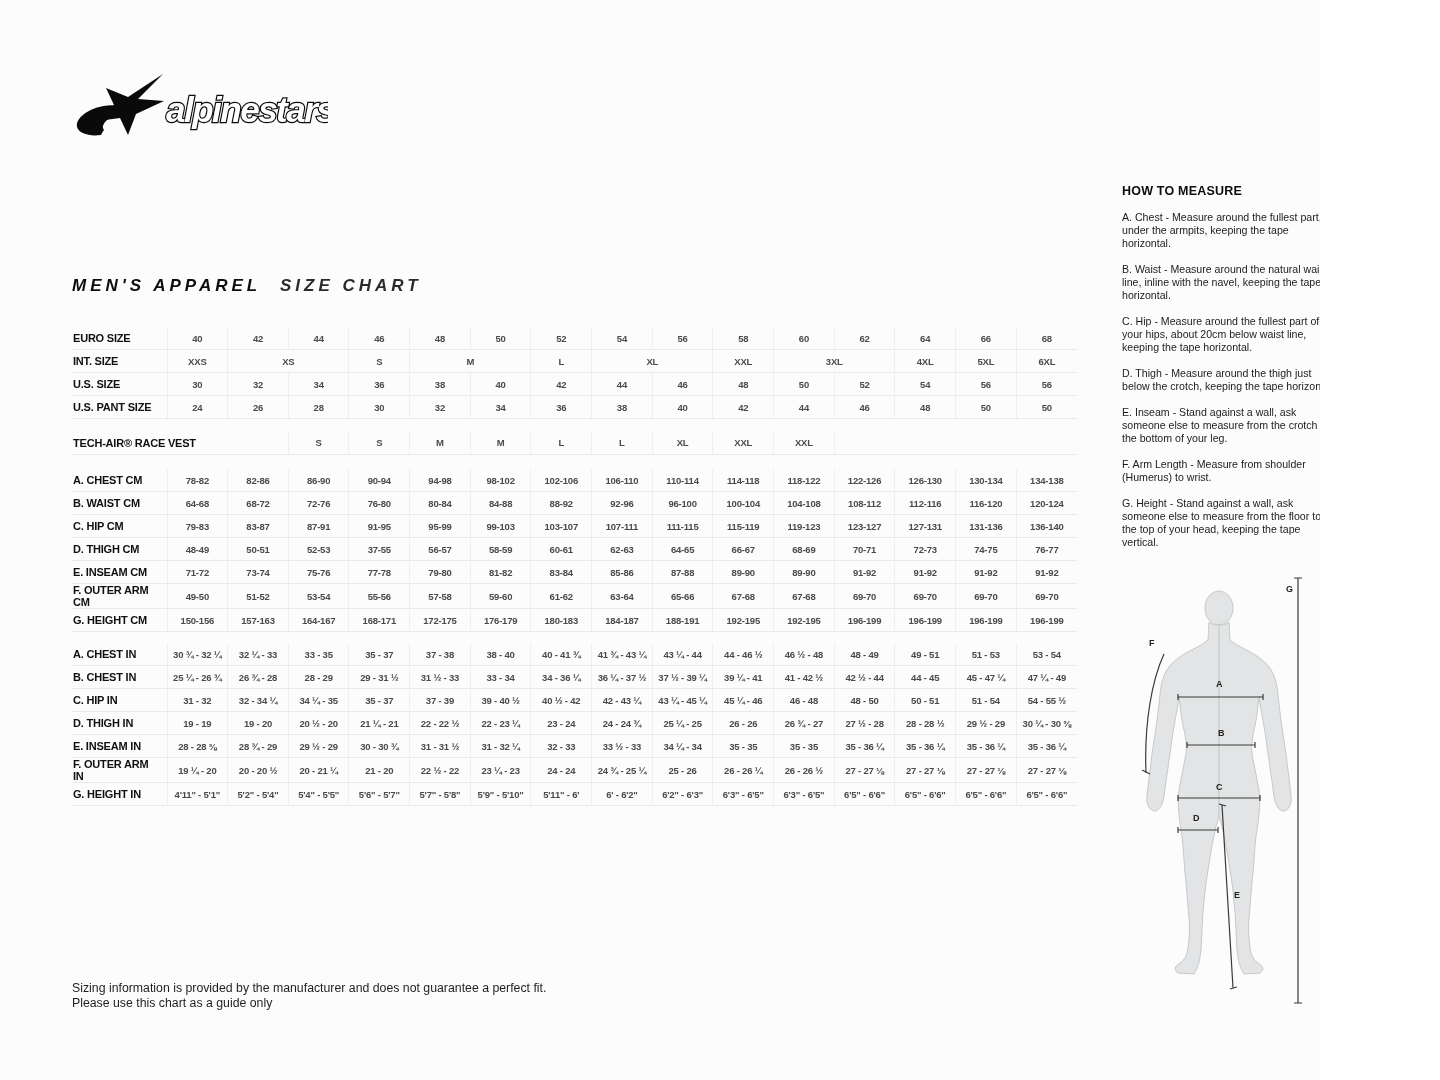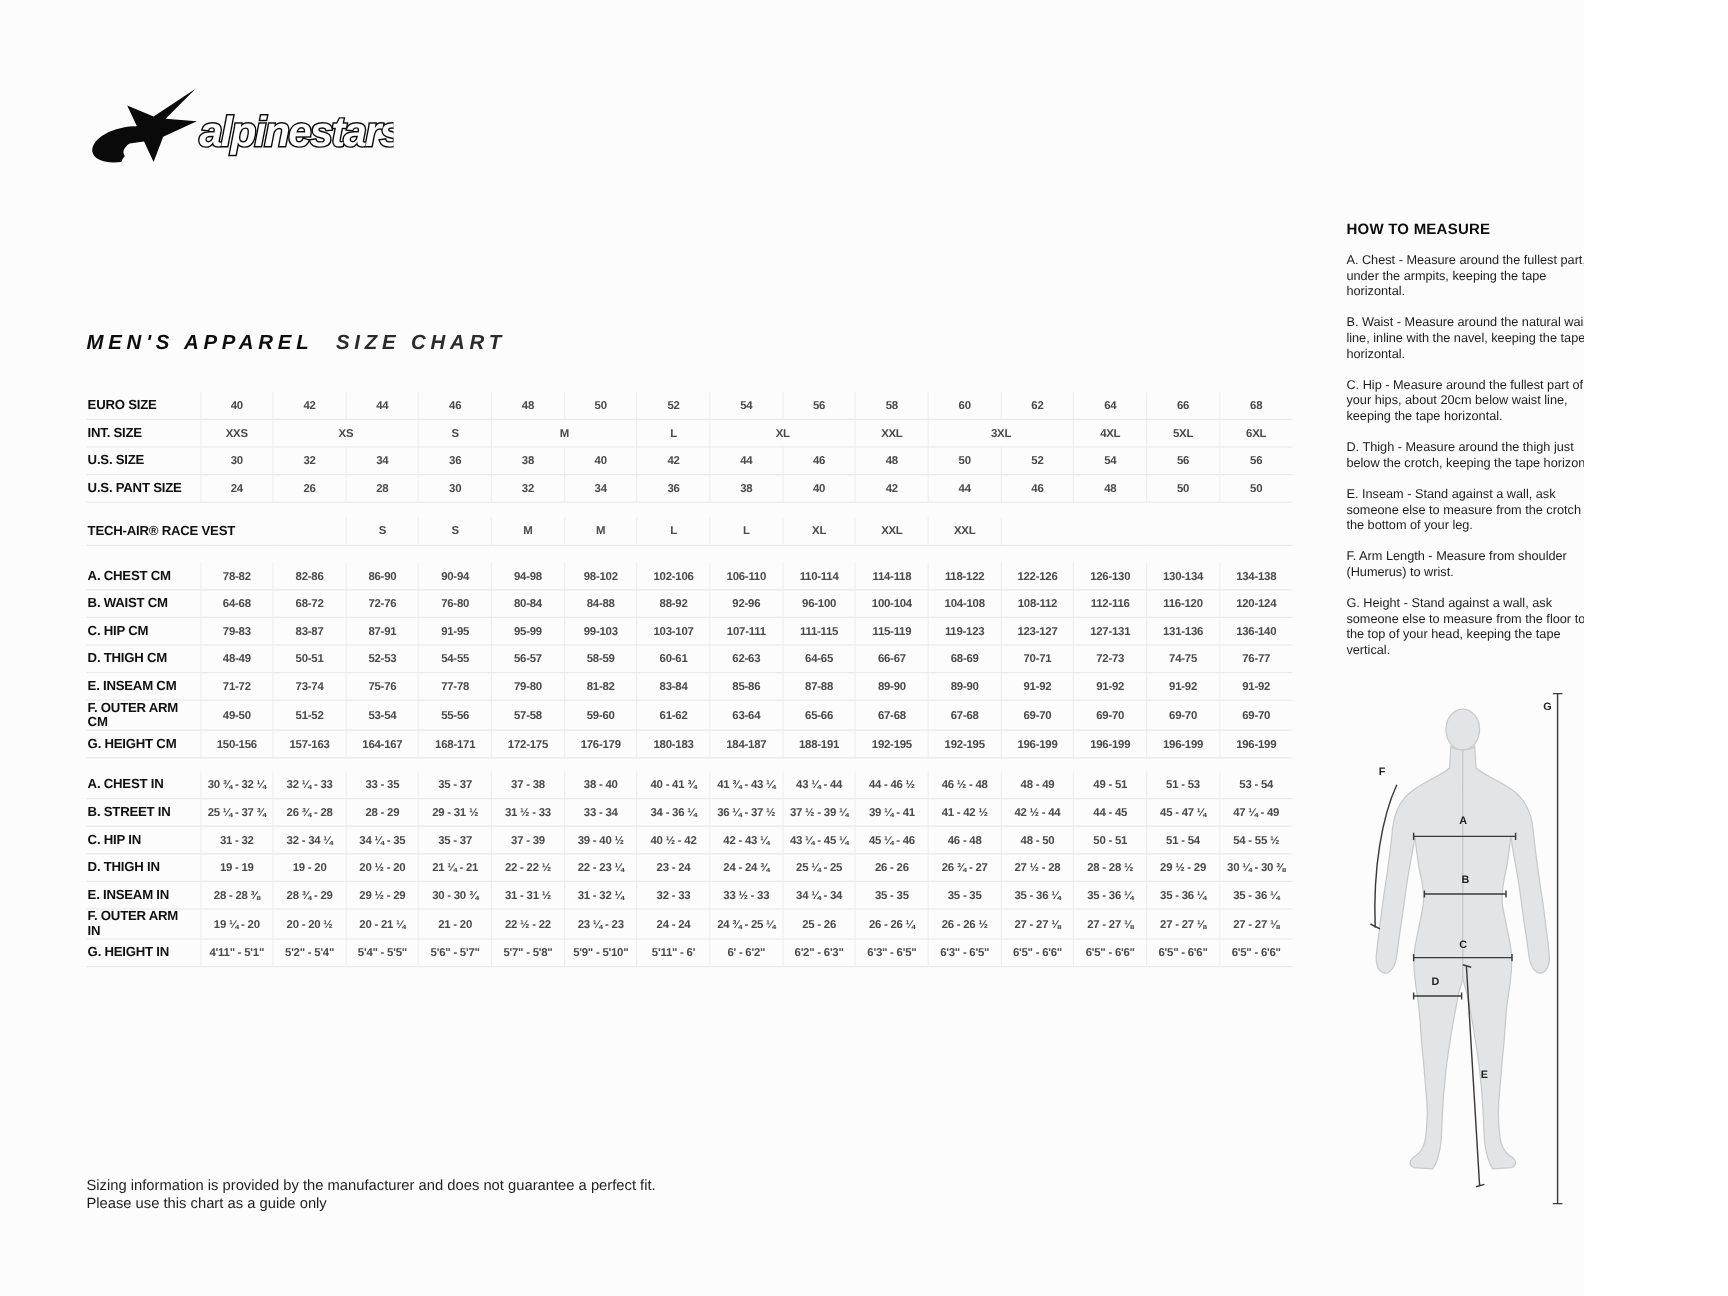--- a/index.html
+++ b/index.html
@@ -218,21 +218,21 @@
             <td>123-127</td>
             <td>127-131</td>
             <td>131-136</td>
             <td>136-140</td>
           </tr>
           <tr>
             <td class="lbl">D. THIGH CM</td>
             <td>48-49</td>
             <td>50-51</td>
             <td>52-53</td>
-            <td>54-55</td>
+            <td>37-55</td>
             <td>56-57</td>
             <td>58-59</td>
             <td>60-61</td>
             <td>62-63</td>
             <td>64-65</td>
             <td>66-67</td>
             <td>68-69</td>
             <td>70-71</td>
             <td>72-73</td>
             <td>74-75</td>
@@ -312,22 +312,22 @@
             <td>41 ¾ - 43 ¼</td>
             <td>43 ¼ - 44</td>
             <td>44 - 46 ½</td>
             <td>46 ½ - 48</td>
             <td>48 - 49</td>
             <td>49 - 51</td>
             <td>51 - 53</td>
             <td>53 - 54</td>
           </tr>
           <tr>
-            <td class="lbl">B. STREET IN</td>
-            <td>25 ¼ - 37 ¾</td>
+            <td class="lbl">B. CHEST IN</td>
+            <td>25 ¼ - 26 ¾</td>
             <td>26 ¾ - 28</td>
             <td>28 - 29</td>
             <td>29 - 31 ½</td>
             <td>31 ½ - 33</td>
             <td>33 - 34</td>
             <td>34 - 36 ¼</td>
             <td>36 ¼ - 37 ½</td>
             <td>37 ½ - 39 ¼</td>
             <td>39 ¼ - 41</td>
             <td>41 - 42 ½</td>

